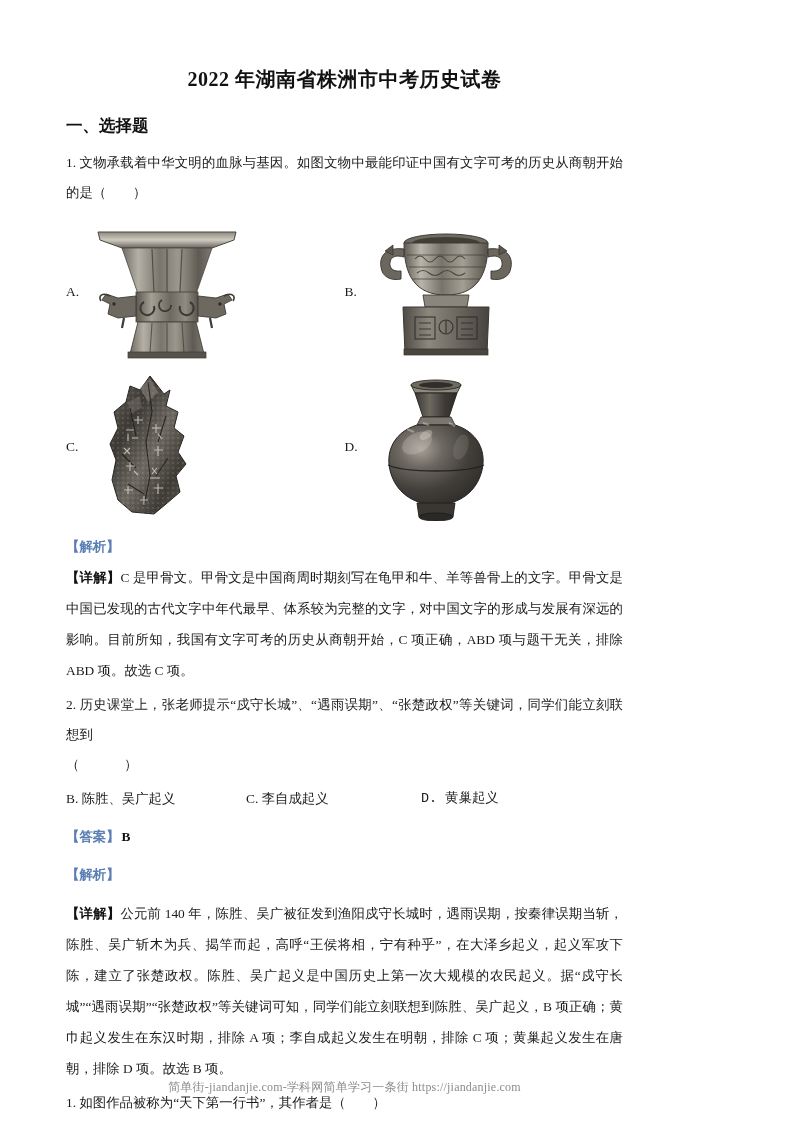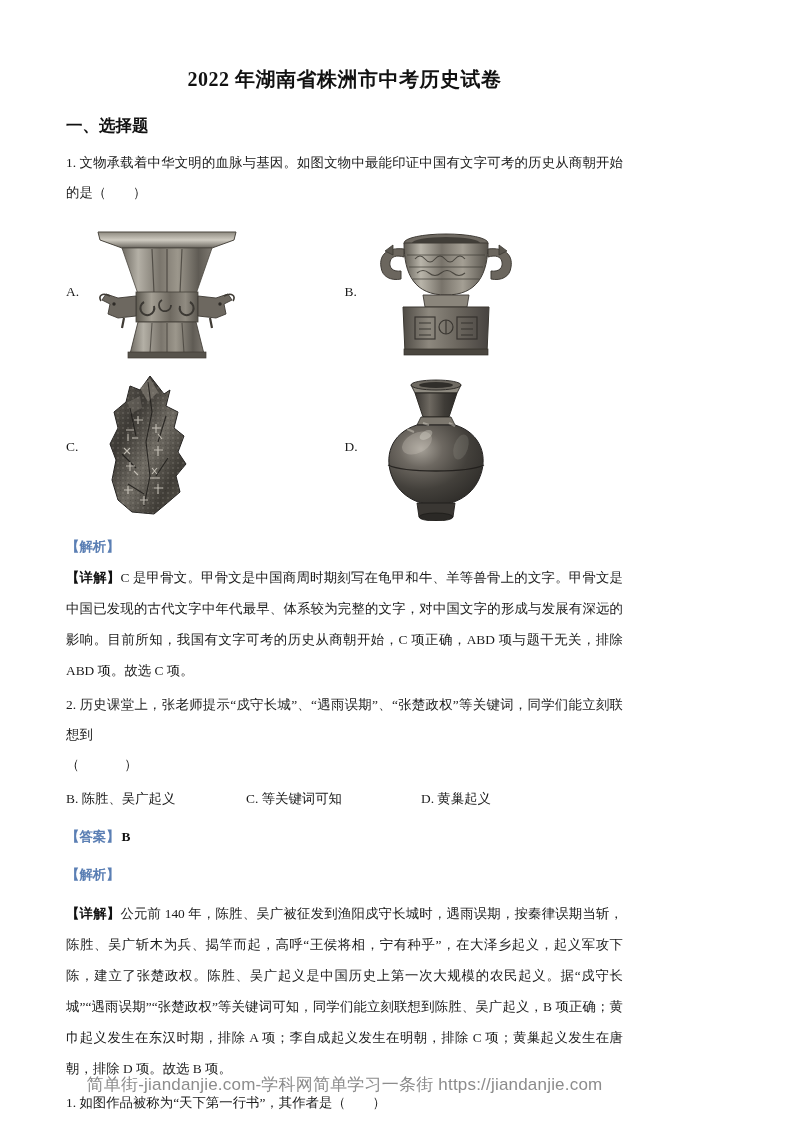--- a/index.html
+++ b/index.html
@@ -113,38 +113,38 @@
     line-height: 30px;
     margin-top: 4px;
     color: #1a1a1a;
   }
   .choice {
     flex: 0 0 auto;
   }
   .choice.c1 { width: 170px; }
   .choice.c2 { width: 180px; }
   .choice.c3 { width: 175px; }
-  .choice.c4 { width: 140px; }
+  .choice.c4 { width: 140px; font-family: Liberation Mono, monospace; }
 
   .paren-line {
     font-size: 13.4px;
     line-height: 30px;
     margin: 0;
     letter-spacing: 6px;
   }
 
   .footer {
     position: absolute;
     left: 0;
     right: 0;
     bottom: 26px;
     text-align: center;
-    font-size: 17px;
+    font-size: 12px;
     color: #8c8c8c;
-    font-family: Liberation Sans, sans-serif;
+    font-family: Liberation Serif, serif;
     letter-spacing: 0.2px;
   }
 </style>
 </head>
 <body>
 
 <div class="page">
 
   <h1 class="doc-title">2022 年湖南省株洲市中考历史试卷</h1>
 
@@ -369,21 +369,21 @@
 
   <div class="para" style="">
     <span class="tag-black">【详解】</span><span>C 是甲骨文。甲骨文是中国商周时期刻写在龟甲和牛、羊等兽骨上的文字。甲骨文是中国已发现的古代文字中年代最早、体系较为完整的文字，对中国文字的形成与发展有深远的影响。目前所知，我国有文字可考的历史从商朝开始，C 项正确，ABD 项与题干无关，排除 ABD 项。故选 C 项。</span>
   </div>
 
   <div class="q-line" style="margin-top:4px">2. 历史课堂上，张老师提示“戍守长城”、“遇雨误期”、“张楚政权”等关键词，同学们能立刻联想到</div>
   <div class="paren-line">（　　）</div>
 
   <div class="choices">
     <span class="choice c2">B. 陈胜、吴广起义</span>
-    <span class="choice c3">C. 等关键词可知</span>
+    <span class="choice c3">C. 李自成起义</span>
     <span class="choice c4">D. 黄巢起义</span>
   </div>
 
   <div class="ans-line">
     <span class="tag-blue">【答案】</span><span class="ans-val">B</span>
   </div>
 
   <div class="ans-line">
     <span class="tag-blue">【解析】</span>
   </div>

